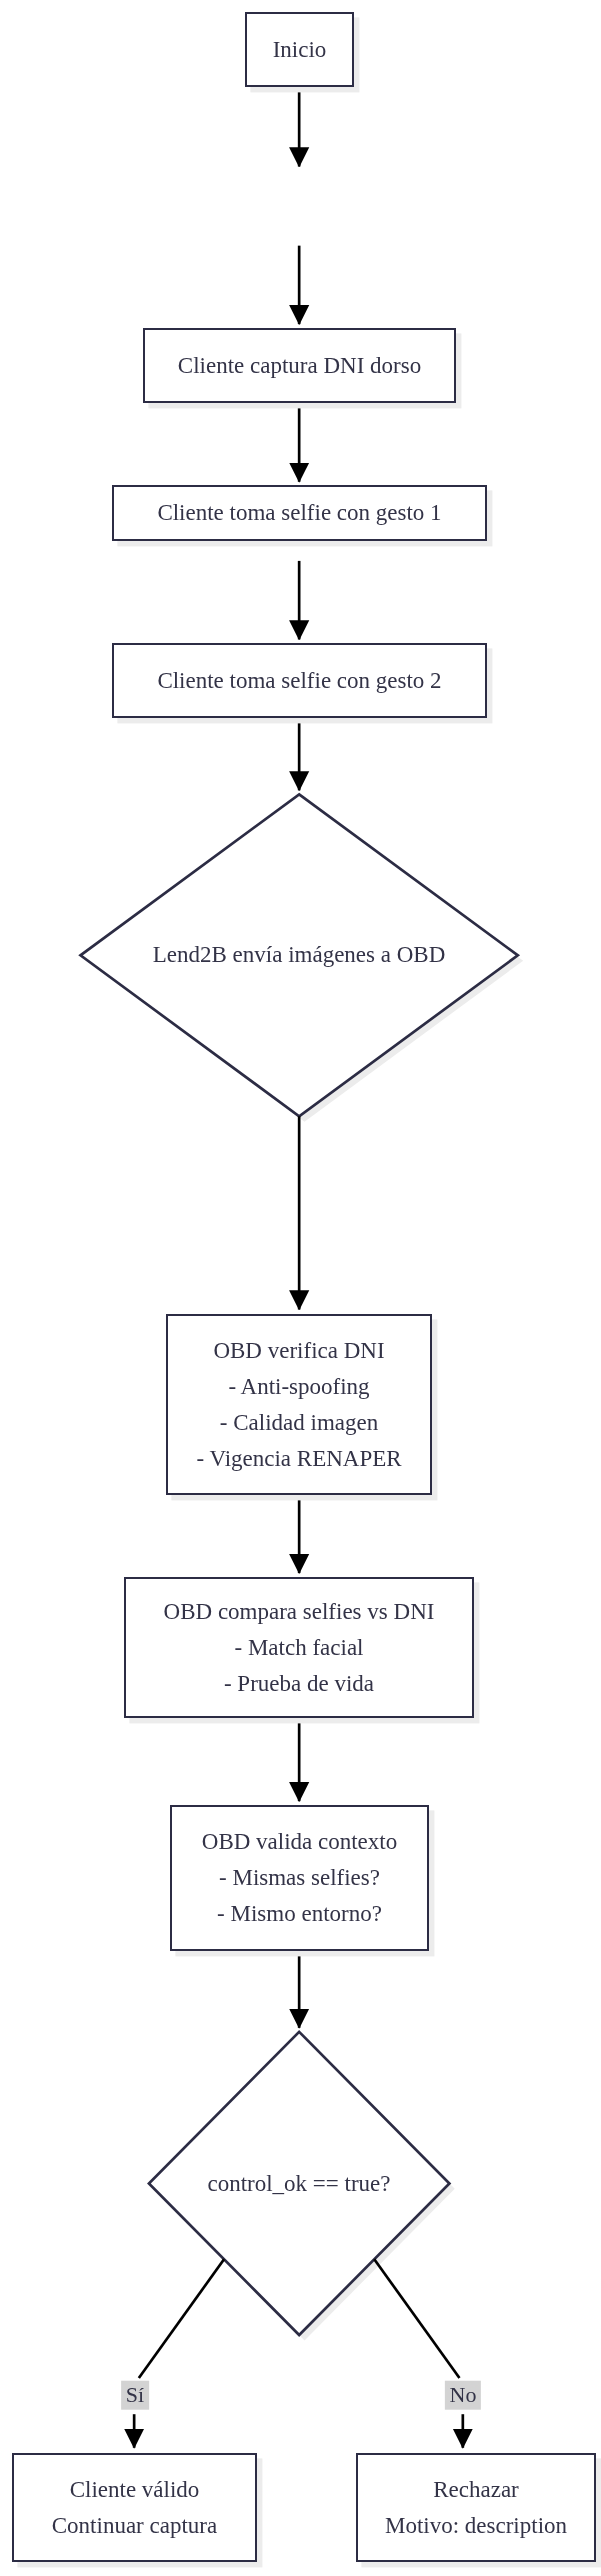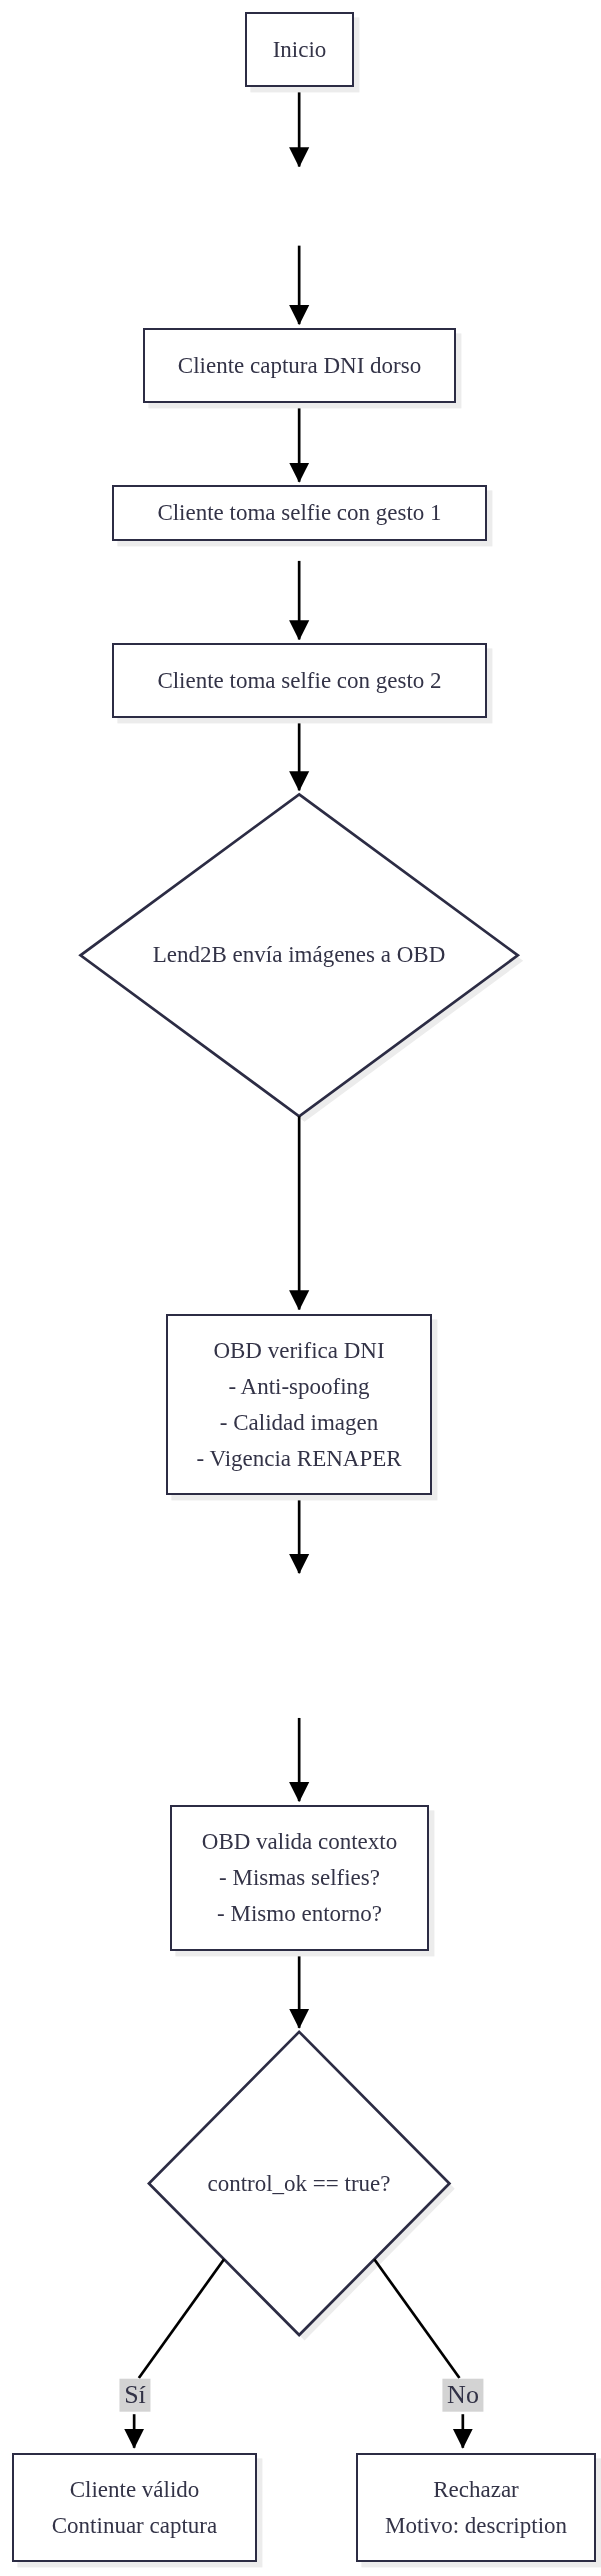--- a/index.html
+++ b/index.html
@@ -22,21 +22,21 @@
     border:2.7px solid var(--node-border);box-shadow:5.4px 5.4px 0 0 var(--shadow);
     display:flex;flex-direction:column;align-items:center;justify-content:center;
     font-size:23px;line-height:36px;text-align:center;
   }
   .node .ln{display:block;white-space:nowrap;}
   .dlabel{
     position:absolute;transform:translate(-50%,-50%);font-size:23px;
     white-space:nowrap;text-align:center;
   }
   .elabel{
-    position:absolute;transform:translate(-50%,-50%);font-size:26px;
+    position:absolute;transform:translate(-50%,-50%);font-size:22px;
     background:var(--label-bg);padding:1.3px 4.7px;white-space:nowrap;
   }
 </style>
 </head>
 <body>
 
 <div class="canvas">
 
   <svg class="layer" width="601" height="2576" viewBox="0 0 896 3838">
     <defs>
@@ -86,20 +86,25 @@
 
   <div class="dlabel" style="left:299px;top:955px">Lend2B envía imágenes a OBD</div>
 
   <div class="node" style="left:166px;top:1314px;width:266px;height:181px">
     <span class="ln">OBD verifica DNI</span>
     <span class="ln">- Anti-spoofing</span>
     <span class="ln">- Calidad imagen</span>
     <span class="ln">- Vigencia RENAPER</span>
   </div>
 
+  <div class="node" style="left:124px;top:1577px;width:350px;height:141px">
+    <span class="ln">OBD compara selfies vs DNI</span>
+    <span class="ln">- Match facial</span>
+    <span class="ln">- Prueba de vida</span>
+  </div>
 
   <div class="node" style="left:170px;top:1805px;width:259px;height:146px">
     <span class="ln">OBD valida contexto</span>
     <span class="ln">- Mismas selfies?</span>
     <span class="ln">- Mismo entorno?</span>
   </div>
 
   <div class="dlabel" style="left:299px;top:2184px">control_ok == true?</div>
 
   <div class="elabel" style="left:135px;top:2395px">Sí</div>

